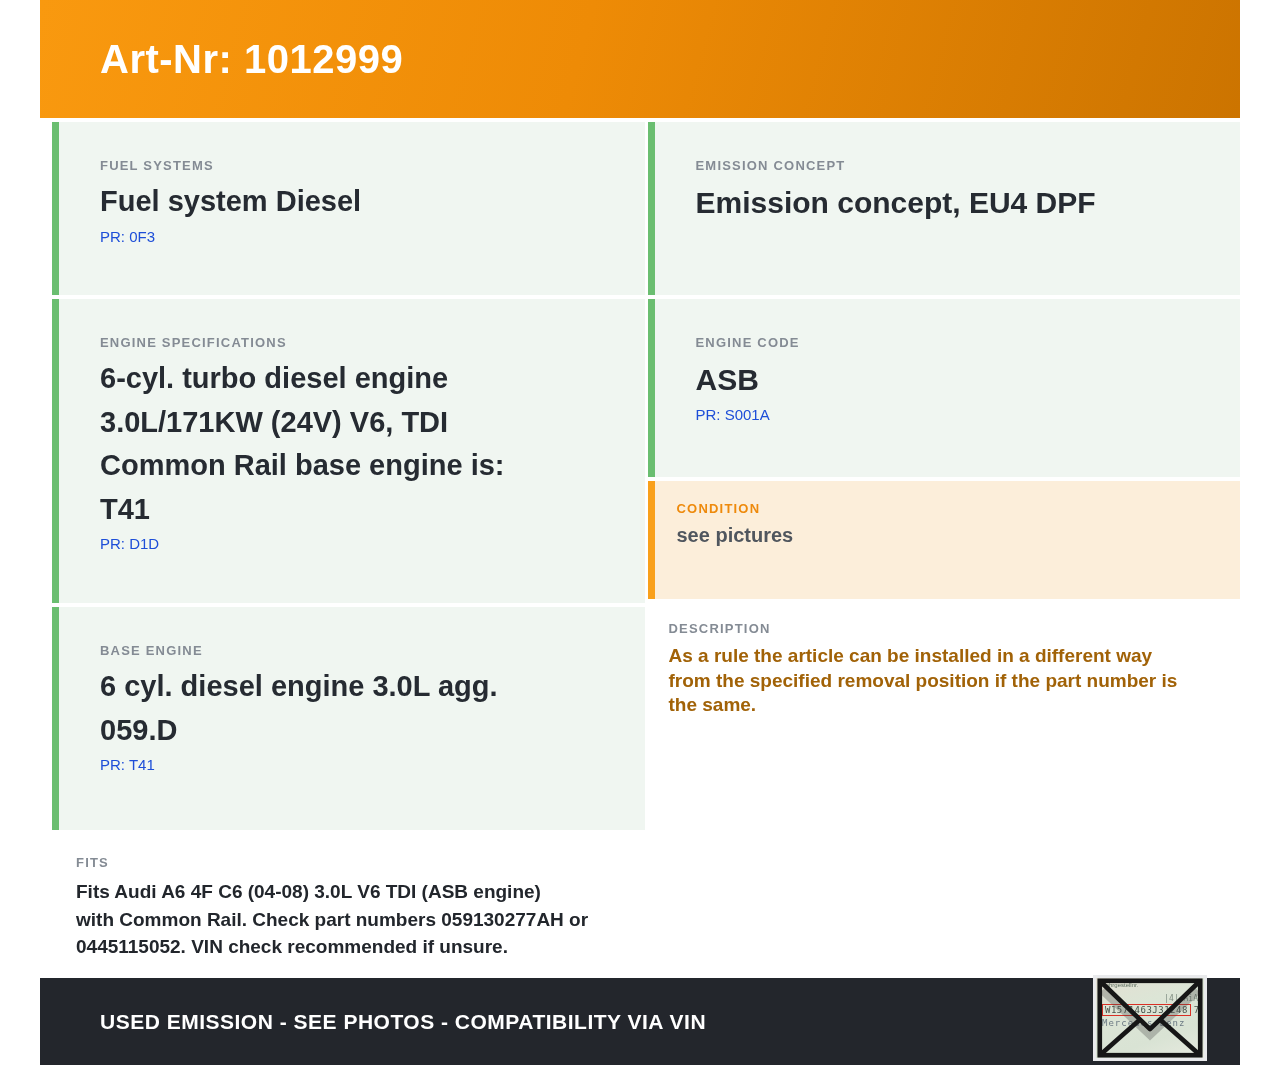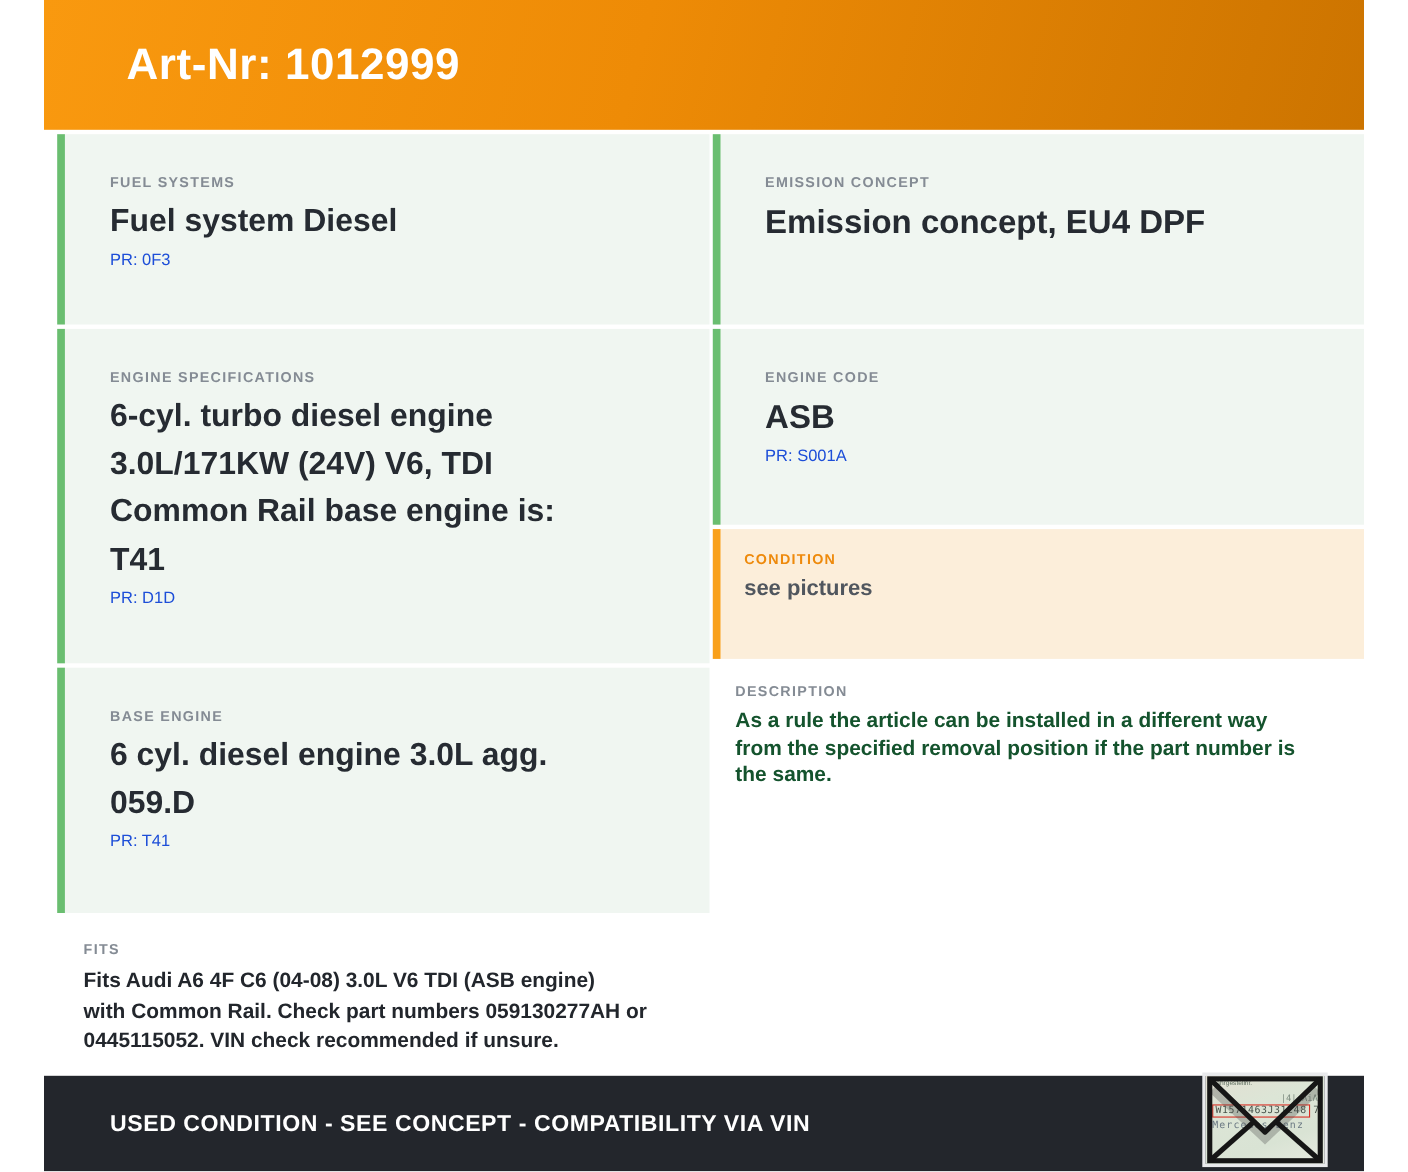--- a/index.html
+++ b/index.html
@@ -3,21 +3,21 @@
 <meta charset="utf-8">
 <style>
   * { margin:0; padding:0; box-sizing:border-box; }
   html,body { background:#ffffff; }
   body { font-family:"Liberation Sans","DejaVu Sans",sans-serif; }
   .page { position:relative; width:1280px; height:1065px; background:#ffffff; overflow:hidden; }
   .content { position:absolute; left:40px; top:0; width:1200px; }
 
   
   .hdr { height:118px; background:linear-gradient(105deg,#F9990F 0%,#EE8B06 45%,#CC7400 100%);
-         display:flex; align-items:center; padding-left:75px; margin-bottom:4px; }
+         display:flex; align-items:center; padding-left:60px; margin-bottom:4px; }
   .hdr h1 { color:#ffffff; font-size:40px; font-weight:800; letter-spacing:0.5px; }
 
   
   .grid { display:flex; gap:3px; height:853px;padding-left:12px; }
   .col { flex:1; display:flex; flex-direction:column; gap:4px; min-width:0; }
 
   .card { background:#F0F6F1; border-left:7px solid #6ABE70; padding:36px 40px 0 41px; }
   .card-white { background:#ffffff; border-left:none; }
   .card-cond { background:#FCEEDA; border-left:7px solid #F9A01B; padding:20px 22px 0 22px; }
 
@@ -35,21 +35,21 @@
   .ttl-wide { font-size:30px; }
   .pr { font-size:15px; color:#1d4ed8; margin-top:4px; }
   .prewrap { white-space:pre-line; }
 
   .cond-val { font-size:20px; font-weight:600; color:#50565E; margin-top:8px; }
 
   .card-fits { padding:21px 24px 0 24px; }
   .fits-text { font-size:19px; font-weight:600; color:#22262C; line-height:1.45; margin-top:8px; }
 
   .card-desc { padding:18px 28px 0 21px; }
-  .desc-text { font-size:19px; font-weight:600; color:#14532d; line-height:1.3; margin-top:8px; }
+  .desc-text { font-size:19px; font-weight:600; color:#a16207; line-height:1.3; margin-top:8px; }
 
   
   .ftr { margin-top:3px; height:87px; background:#23262C; display:flex; align-items:center; padding-left:60px; }
   .ftr-text { color:#ffffff; font-size:21px; font-weight:700; letter-spacing:0.5px; }
 
   
   .doc-thumb { position:absolute; right:73px; top:975px; width:114px; height:86px;
                border:3px solid #e9eaec; background:linear-gradient(160deg,#E3DFD2 0%,#DCE5D6 35%,#D9E3D4 70%,#E7EAE0 100%);
                overflow:hidden;padding-left:32px; }
   .doc-inner { position:absolute; inset:0; padding:4px 6px; }
@@ -126,21 +126,21 @@
           <div class="lbl">DESCRIPTION</div>
           <p class="desc-text prewrap">As a rule the article can be installed in a different way
 from the specified removal position if the part number is
 the same.</p>
         </section>
       </div>
 
     </main>
 
     <footer class="ftr">
-      <div class="ftr-text">USED CONDITION - SEE CONCEPT - COMPATIBILITY VIA VIN</div>
+      <div class="ftr-text">USED EMISSION - SEE PHOTOS - COMPATIBILITY VIA VIN</div>
     </footer>
   </div>
 
   <div class="doc-thumb">
     <div class="doc-inner">
       <div class="doc-label">Fahrgestellnr.</div>
       <div class="doc-code">|4| AiA</div>
       <div class="vin-row">
         <span class="vin-box">W1571463J31248</span>
         <span class="vin-suffix">7</span>

